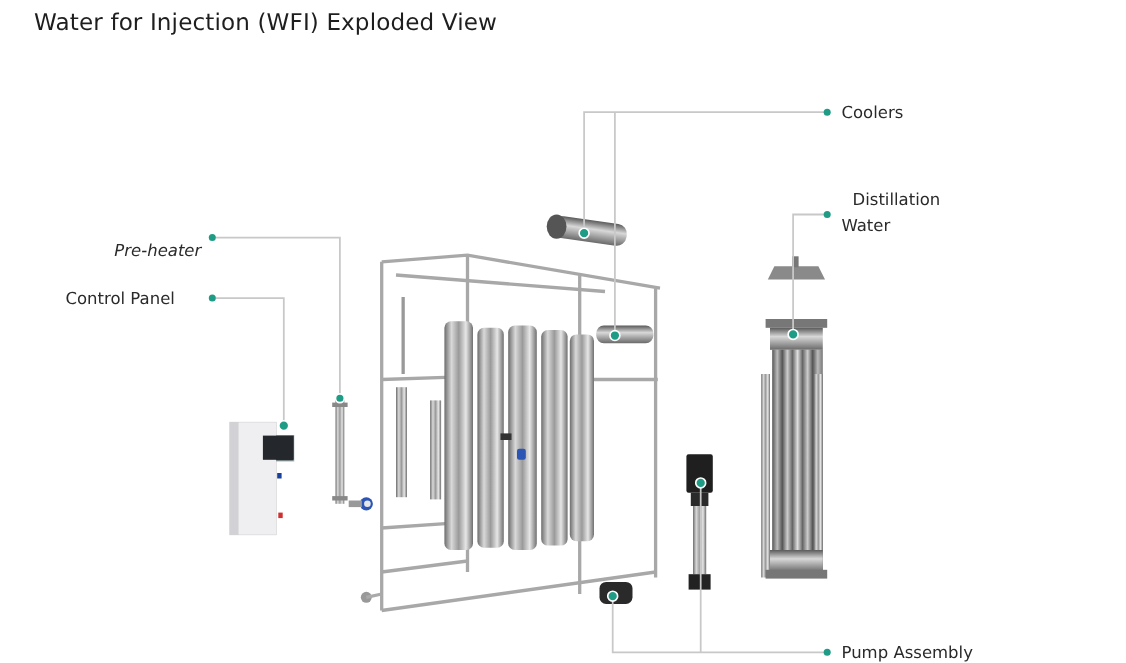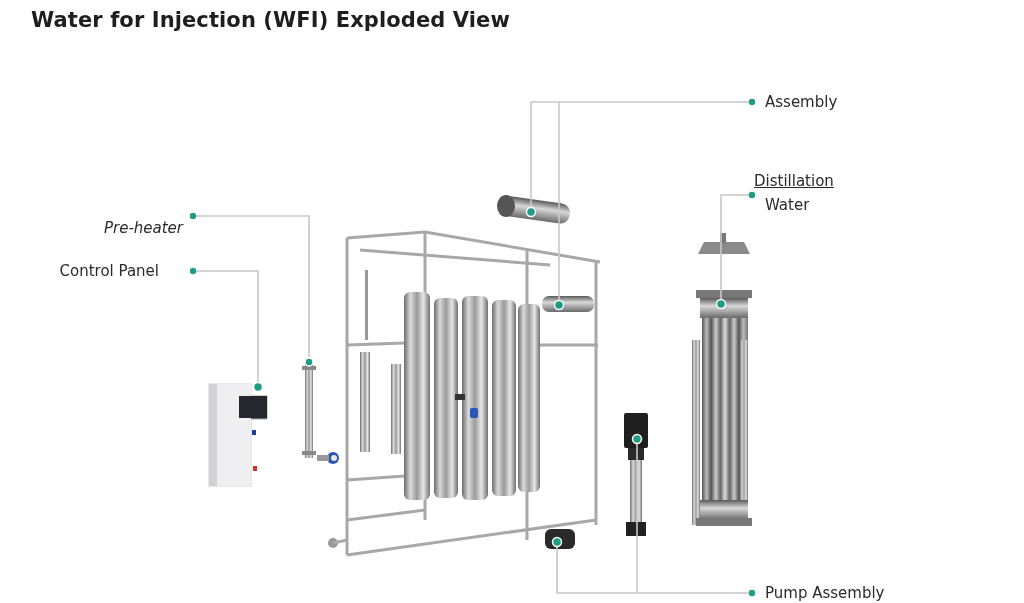--- a/index.html
+++ b/index.html
@@ -1,17 +1,17 @@
 <!DOCTYPE html>
 <html><head>
   <meta charset="utf-8">
   <style>
     html, body { margin:0; padding:0; background:#ffffff; }
     body { width:1024px; height:603px; position:relative; overflow:hidden; font-family:"DejaVu Sans", sans-serif; color:#222; }
-    .title { position:absolute; left:31px; top:8px; font-size:21px; font-weight:bold; color:#1e1e1e; letter-spacing:0.1px; }
+    .title { position:absolute; left:31px; top:8px; font-size:21px; font-weight:normal; color:#1e1e1e; letter-spacing:0.1px; }
     .label { position:absolute; font-size:15px; color:#2a2a2a; line-height:24px; }
     svg.diagram { position:absolute; left:0; top:0; }
   </style>
 </head>
 <body>
 
 <div class="title">Water for Injection (WFI) Exploded View</div>
 
 <svg class="diagram" width="1024" height="603" viewBox="0 0 1024 603">
   <defs>
@@ -146,18 +146,18 @@
     <circle cx="531" cy="212" r="4.5"></circle>
     <circle cx="559" cy="305" r="4.5"></circle>
     <circle cx="721" cy="304" r="4.5"></circle>
     <circle cx="309" cy="362" r="4"></circle>
     <circle cx="258" cy="387" r="4.5"></circle>
     <circle cx="637" cy="439" r="4.5"></circle>
     <circle cx="557" cy="542" r="4.5"></circle>
   </g>
 </svg>
 
-<div class="label" style="left:765px; top:90px;">Assembly</div>
-<div class="label" style="left:754px; top:169px;text-decoration:underline;">Distillation</div>
+<div class="label" style="left:765px; top:90px;">Coolers</div>
+<div class="label" style="left:775px; top:169px;">Distillation</div>
 <div class="label" style="left:765px; top:193px;">Water</div>
 <div class="label" style="right:841px; top:216px;font-style:italic;">Pre-heater</div>
 <div class="label" style="right:865px; top:259px;">Control Panel</div>
 <div class="label" style="left:765px; top:581px;">Pump Assembly</div>
 
 </body></html>

